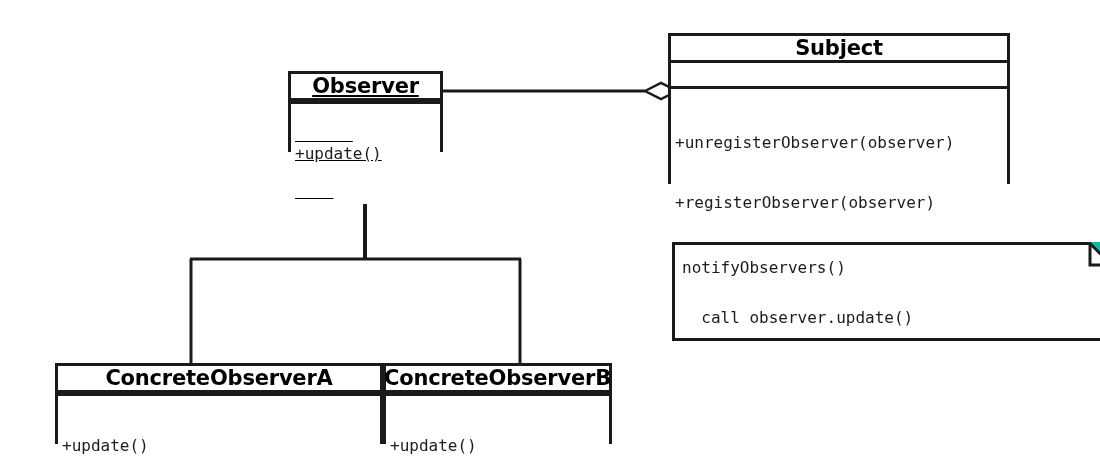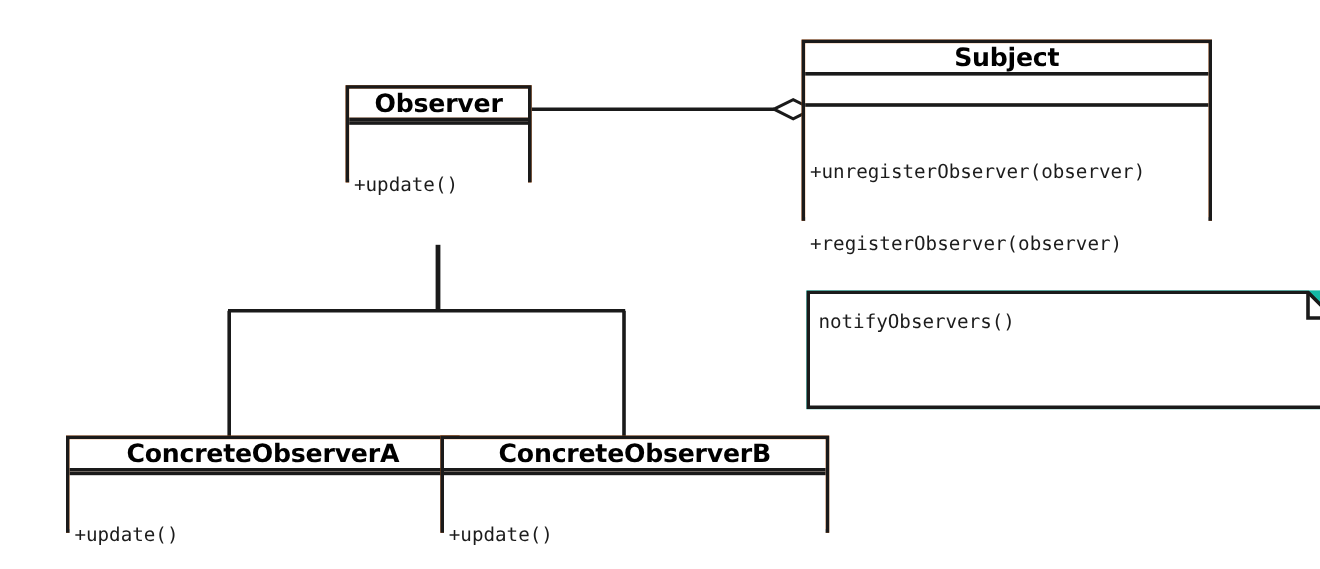--- a/index.html
+++ b/index.html
@@ -13,21 +13,21 @@
     height: 474px;
     background: #ffffff;
     overflow: hidden;
     font-family: "DejaVu Sans Mono", "Liberation Mono", monospace;
   }
 
   
   .uml-class {
     position: absolute;
     box-sizing: border-box;
-    background: #f97316;
+    background: #f0abfc;
     border: 3px solid #1a1a1a;
     display: flex;
     flex-direction: column;
   }
   .uml-class .compartment {
     box-sizing: border-box;
     background: #ffffff;
   }
   .uml-class .compartment + .compartment {
     border-top: 3px solid #1a1a1a;
@@ -110,21 +110,21 @@
       <line x1="190" y1="259" x2="521" y2="259" stroke="#1a1a1a" stroke-width="3"></line>
 
       <line x1="191" y1="259" x2="191" y2="364" stroke="#1a1a1a" stroke-width="3"></line>
 
       <line x1="520" y1="259" x2="520" y2="364" stroke="#1a1a1a" stroke-width="3"></line>
     </g>
 
     <line x1="853" y1="184" x2="853" y2="243" stroke="#3a3a3a" stroke-width="3" stroke-dasharray="2 5" stroke-linecap="butt"></line>
   </svg>
 
-  <div class="uml-class" style="left:288px; top:71px; width:155px; height:81px;">
+  <div class="uml-class" style="left:288px; top:71px; width:155px; height:81px;text-decoration:underline;">
     <div class="compartment cls-name" style="height:40px;">Observer</div>
     <div class="compartment cls-attrs empty"></div>
     <div class="compartment cls-ops" style="flex:1;">
       <div class="member">+update()</div>
     </div>
   </div>
 
   <div class="uml-class" style="left:668px; top:33px; width:342px; height:151px;">
     <div class="compartment cls-name" style="height:38px;">Subject</div>
     <div class="compartment cls-attrs" style="height:26px;">
@@ -136,31 +136,32 @@
       <div class="member">+notifyObservers()</div>
     </div>
   </div>
 
   <div class="uml-note" style="left:632px; top:242px; width:441px; height:99px;">
     <svg width="441" height="99" viewBox="0 0 441 99" style="position:absolute; left:0; top:0;">
       <path d="M1.5,1.5 L418,1.5 L439.5,23 L439.5,97.5 L1.5,97.5 Z" fill="#ffffff" stroke="#1a1a1a" stroke-width="3"></path>
       <path d="M418,1.5 L418,23 L439.5,23" fill="none" stroke="#1a1a1a" stroke-width="3"></path>
     </svg>
     <div class="note-text" style="top:14px;">notifyObservers()</div>
+    <div class="note-text" style="top:64px;">  call observer.update()</div>
   </div>
 
   <div class="uml-class" style="left:55px; top:363px; width:328px; height:81px;">
     <div class="compartment cls-name" style="height:40px;">ConcreteObserverA</div>
     <div class="compartment cls-attrs empty"></div>
     <div class="compartment cls-ops" style="flex:1;">
       <div class="member">+update()</div>
     </div>
   </div>
 
-  <div class="uml-class" style="left:367px; top:363px; width:324px; height:81px;">
+  <div class="uml-class" style="left:383px; top:363px; width:229px; height:81px;">
     <div class="compartment cls-name" style="height:40px;">ConcreteObserverB</div>
     <div class="compartment cls-attrs empty"></div>
     <div class="compartment cls-ops" style="flex:1;">
       <div class="member">+update()</div>
     </div>
   </div>
 
 </div>
 
 </body></html>

